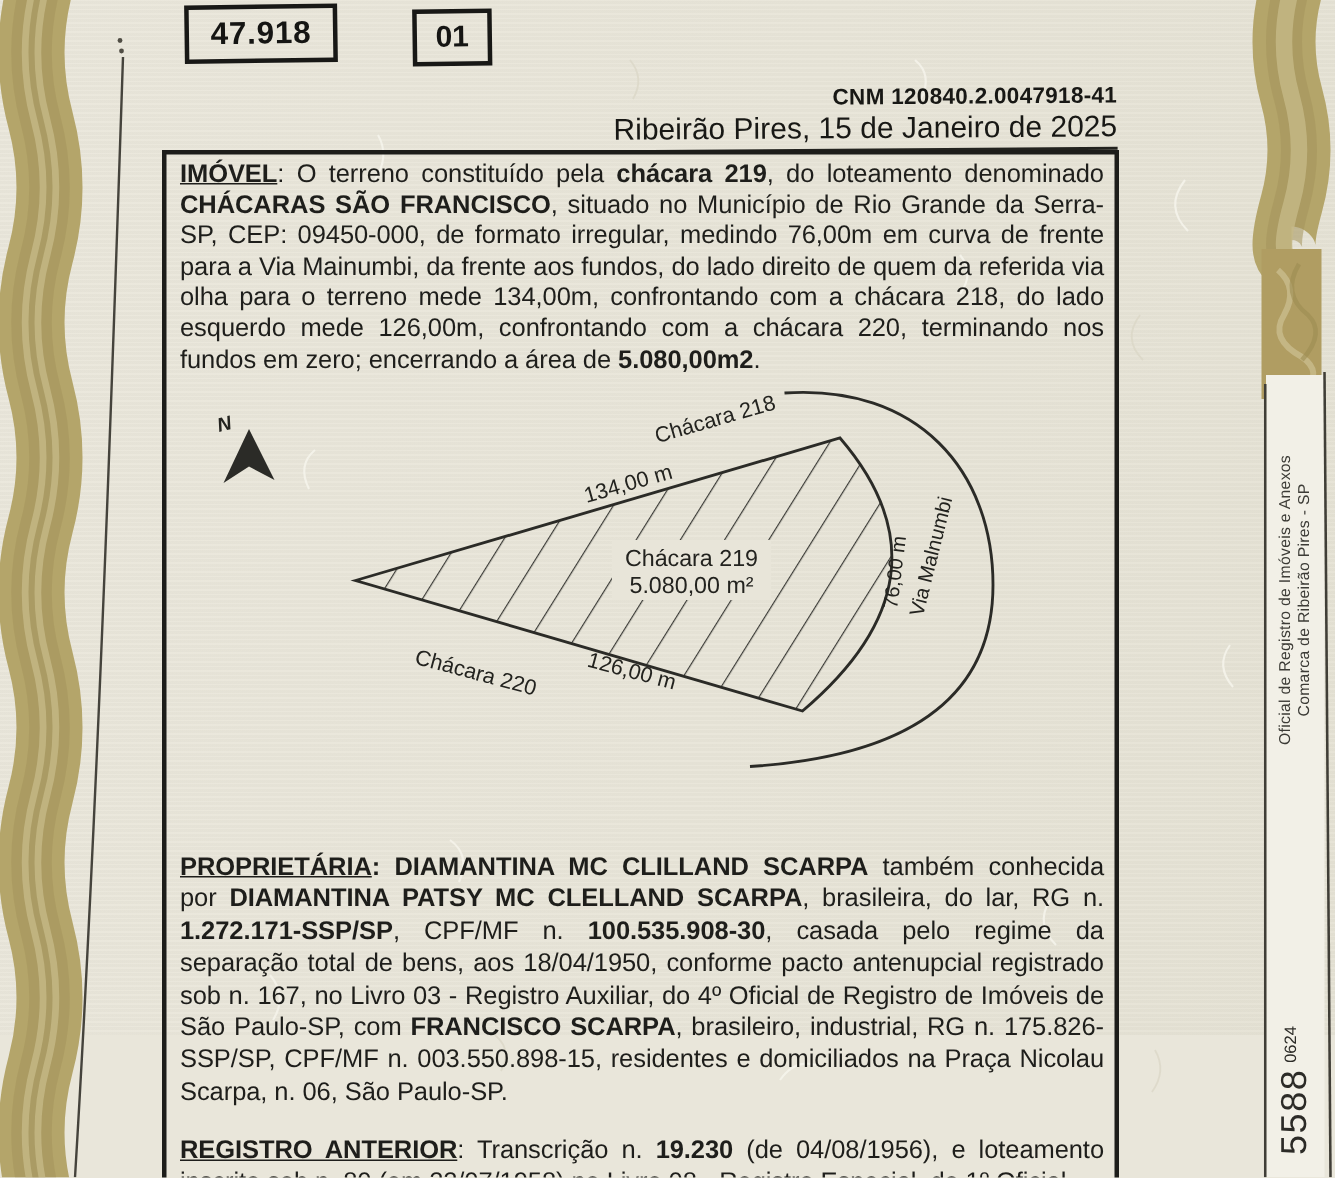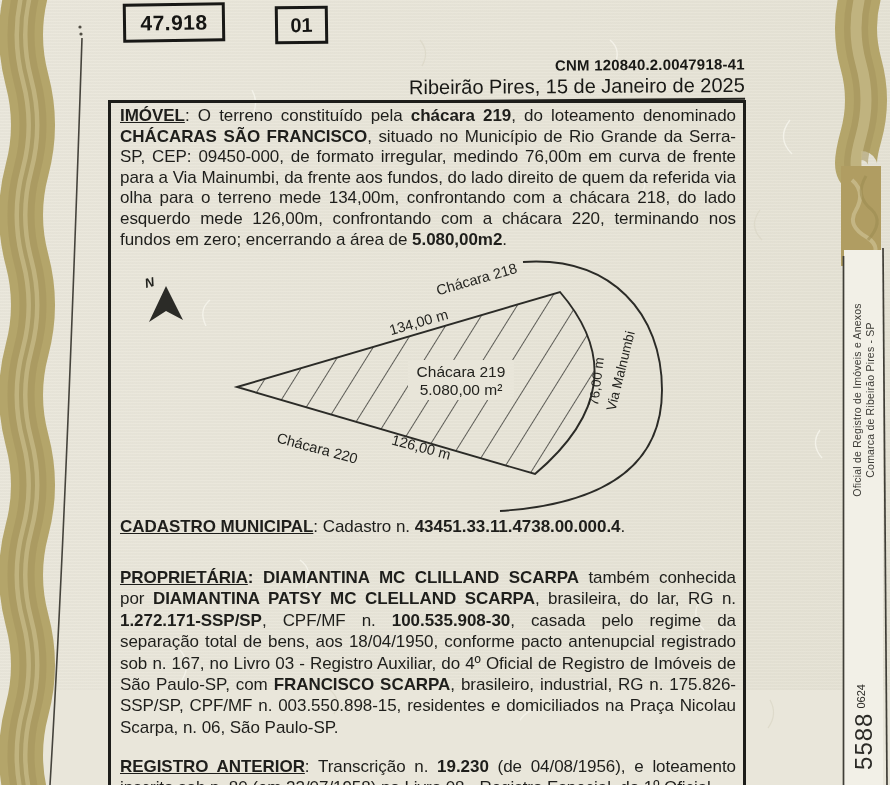--- a/index.html
+++ b/index.html
@@ -130,21 +130,20 @@
     <span>47.918</span>
   </div>
   <div class="numbox" id="pagenum-box">
     <span>01</span>
   </div>
   <div id="cnm-line">CNM 120840.2.0047918-41</div>
   <div id="date-line">Ribeirão Pires, 15 de Janeiro de 2025</div>
 
   <div id="content-box">
     <div class="para" id="p-imovel"><span class="b u">IMÓVEL</span><span class="">: O terreno constituído pela </span><span class="b ">chácara 219</span><span class="">, do loteamento denominado </span><span class="b ">CHÁCARAS SÃO FRANCISCO</span><span class="">, situado no Município de Rio Grande da Serra-SP, CEP: 09450-000, de formato irregular, medindo 76,00m em curva de frente para a Via Mainumbi, da frente aos fundos, do lado direito de quem da referida via olha para o terreno mede 134,00m, confrontando com a chácara 218, do lado esquerdo mede 126,00m, confrontando com a chácara 220, terminando nos fundos em zero; encerrando a área de </span><span class="b ">5.080,00m2</span><span class="">.</span></div>
-    <div class="para" id="p-cadastro"><span class="b u">CADASTRO MUNICIPAL</span><span class="">: Cadastro n. </span><span class="b ">43451.33.11.4738.00.000.4</span><span class="">.</span></div>
     <div class="para" id="p-proprietaria"><span class="b u">PROPRIETÁRIA</span><span class="b ">: </span><span class="b ">DIAMANTINA MC CLILLAND SCARPA</span><span class=""> também conhecida por </span><span class="b ">DIAMANTINA PATSY MC CLELLAND SCARPA</span><span class="">, brasileira, do lar, RG n. </span><span class="b ">1.272.171-SSP/SP</span><span class="">, CPF/MF n. </span><span class="b ">100.535.908-30</span><span class="">, casada pelo regime da separação total de bens, aos 18/04/1950, conforme pacto antenupcial registrado sob n. 167, no Livro 03 - Registro Auxiliar, do 4º Oficial de Registro de Imóveis de São Paulo-SP, com </span><span class="b ">FRANCISCO SCARPA</span><span class="">, brasileiro, industrial, RG n. 175.826-SSP/SP, CPF/MF n. 003.550.898-15, residentes e domiciliados na Praça Nicolau Scarpa, n. 06, São Paulo-SP.</span></div>
     <div class="para" id="p-registro"><span class="b u">REGISTRO ANTERIOR</span><span class="">: Transcrição n. </span><span class="b ">19.230</span><span class=""> (de 04/08/1956), e loteamento inscrito sob n. 80 (em 22/07/1958) no Livro 08 - Registro Especial, do 1º Oficial</span></div>
   </div>
 
   <svg class="layer" viewBox="0 0 890 785">
     <defs>
       <pattern id="hatch" width="25" height="25" patternUnits="userSpaceOnUse" patternTransform="rotate(32)">
         <line x1="0" y1="0" x2="0" y2="25" stroke="#3a3a36" stroke-width="1.6"></line>
       </pattern>
     </defs>

